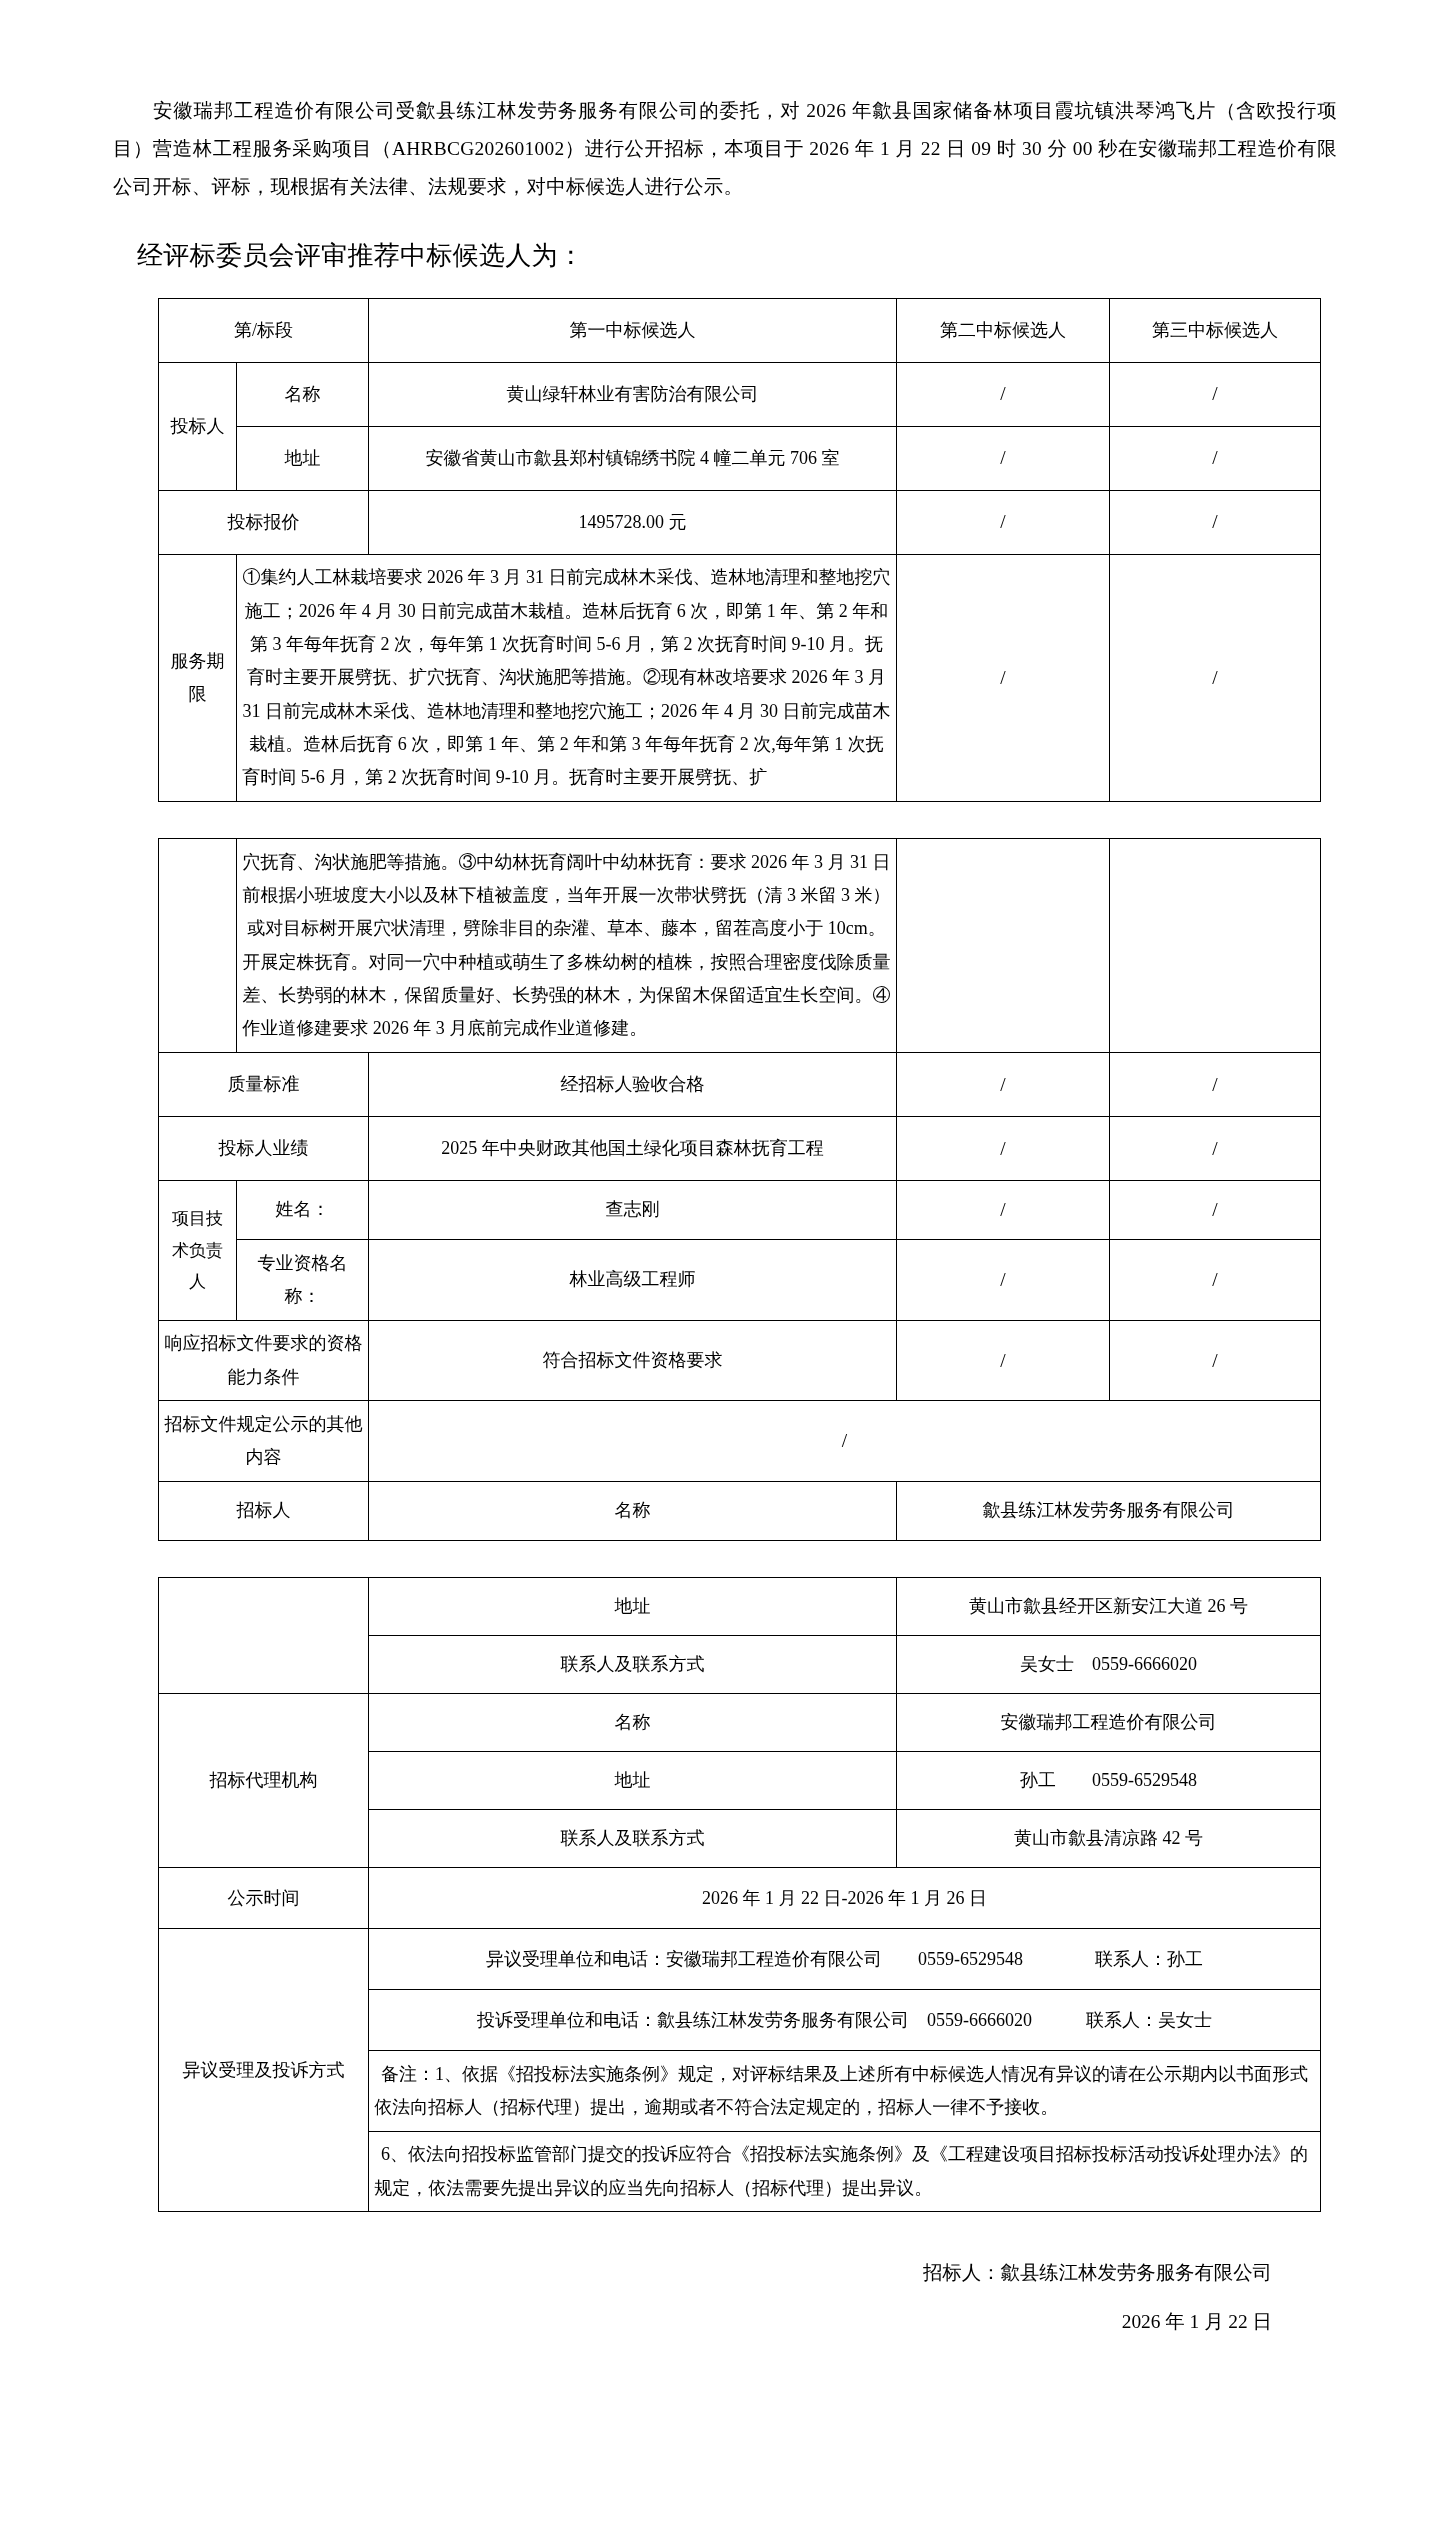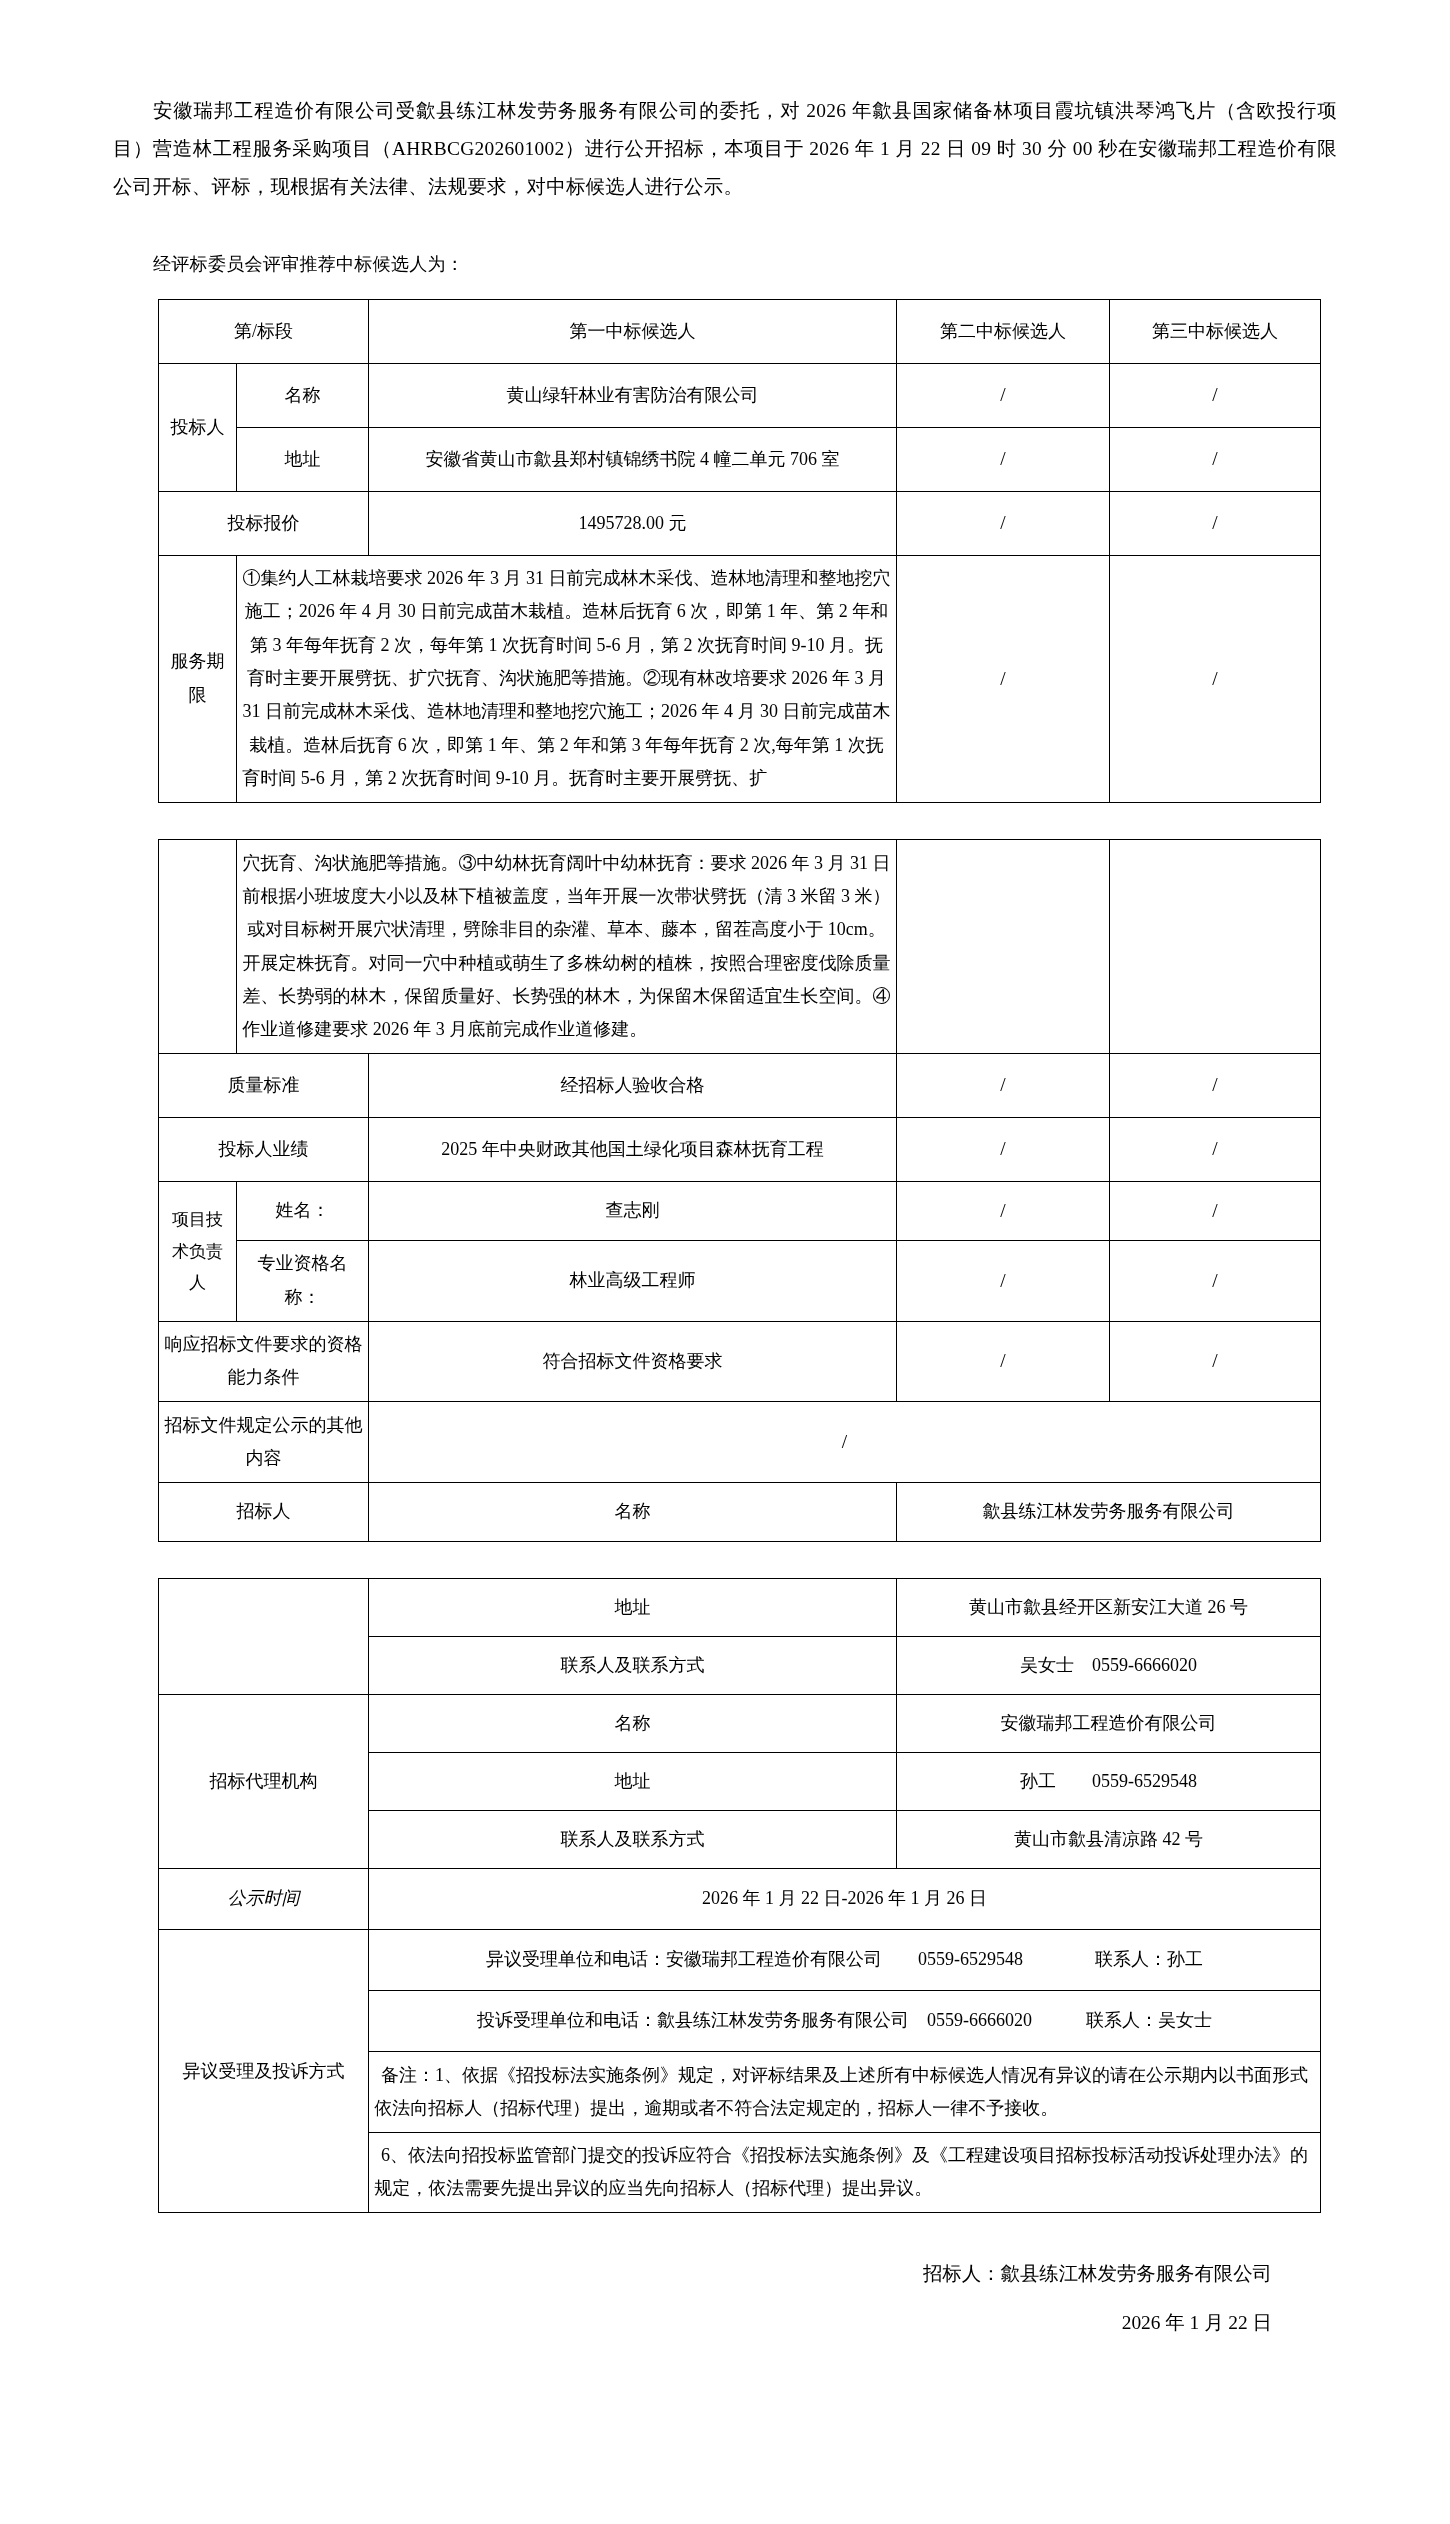--- a/index.html
+++ b/index.html
@@ -26,23 +26,23 @@
   .intro {
     margin: 0;
     padding: 76px 97px 0 97px;
     font-size: 19.4px;
     line-height: 1.95;
     text-align: justify;
     text-indent: 40px;
     letter-spacing: 0.3px;
   }
   .lead {
-    margin: 16px;
+    margin: 0;
     padding: 26px 97px 0 121px;
-    font-size: 18px;
+    font-size: 26px;
     line-height: 1.9;
     letter-spacing: 0.3px;
   }
   table.doc {
     border-collapse: collapse;
     table-layout: fixed;
     margin: 17px 0 0 142px;
     width: 1163px;
     font-size: 18px;
   }
@@ -244,21 +244,21 @@
         <td class="thick-top" style="height:44px;">地址</td>
         <td colspan="2" class="thick-top thick-right">孙工　　0559-6529548</td>
       </tr>
 
       <tr>
         <td class="thick-top" style="height:44px;">联系人及联系方式</td>
         <td colspan="2" class="thick-top thick-right">黄山市歙县清凉路 42 号</td>
       </tr>
 
       <tr>
-        <td colspan="2" class="thick-top thick-left" style="height:47px;font-style:italic;">公示时间</td>
+        <td colspan="2" class="thick-top thick-left" style="height:47px;">公示时间</td>
         <td colspan="3" class="thick-top thick-right">2026 年 1 月 22 日-2026 年 1 月 26 日</td>
       </tr>
 
       <tr>
         <td colspan="2" rowspan="4" class="thick-top thick-bottom thick-left">异议受理及投诉方式</td>
         <td colspan="3" class="thick-top thick-right left-pad" style="height:47px;">异议受理单位和电话：安徽瑞邦工程造价有限公司　　0559-6529548　　　　联系人：孙工</td>
       </tr>
 
       <tr>
         <td colspan="3" class="thick-top thick-right left-pad" style="height:47px;">投诉受理单位和电话：歙县练江林发劳务服务有限公司　0559-6666020　　　联系人：吴女士</td>

